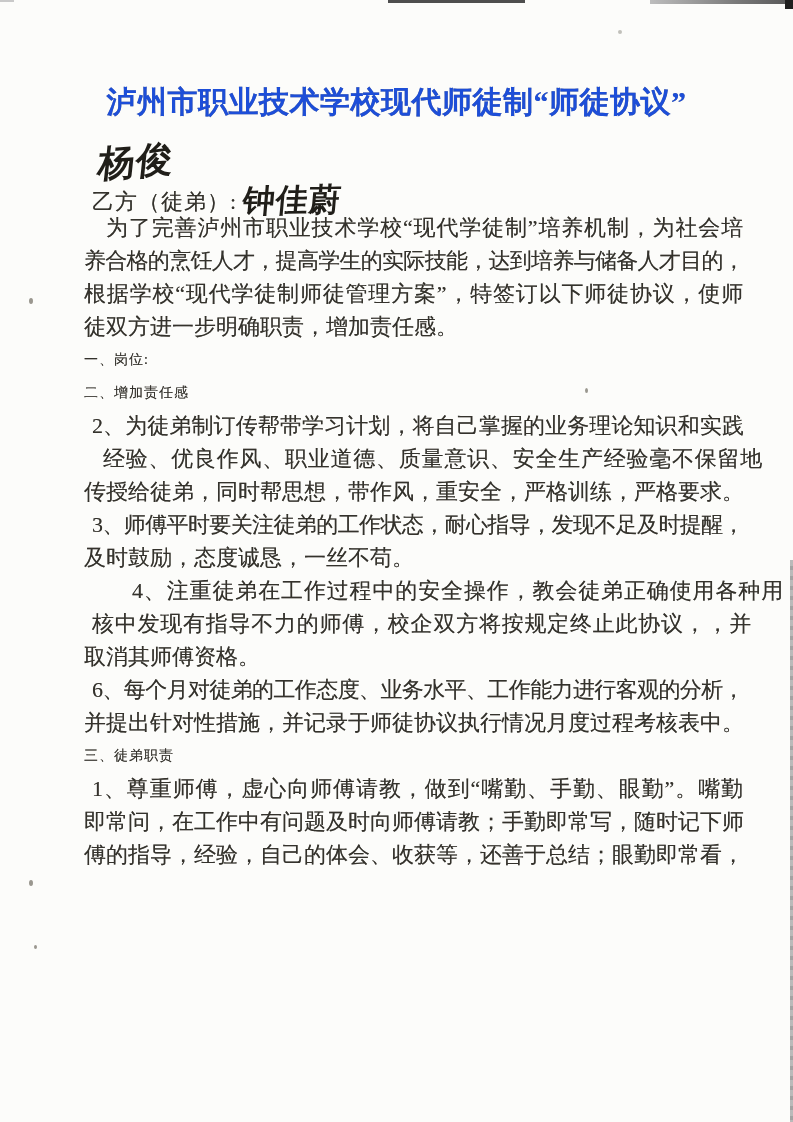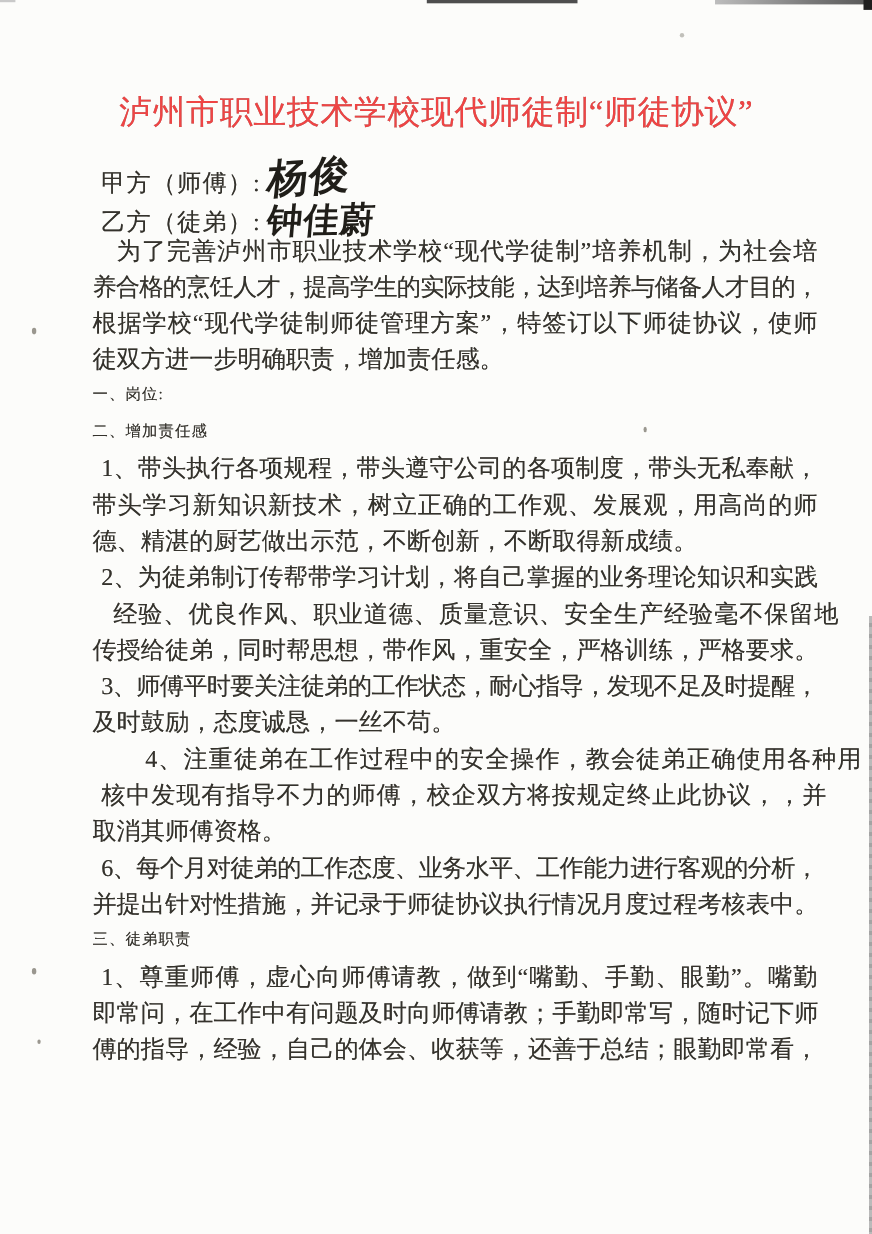--- a/index.html
+++ b/index.html
@@ -16,23 +16,23 @@
   
   .page { text-shadow: 0 0 0.5px rgba(52,50,44,0.55); }
 
   .title {
     position: absolute;
     top: 82px; left: 0;
     width: 100%;
     margin: 0;
     text-align: center;
     font-size: 30px;
-    font-weight: 400;
+    font-weight: 700;
     letter-spacing: 0.5px;
-    color: #ef4444;
+    color: #1d4ed8;
   }
 
   .parties { position: absolute; left: 92px; top: 149px; }
   .party-line { height: 35px; display: flex; align-items: center; font-size: 22px; letter-spacing: 1px; }
   .signature {
     font-family: cursive;
     display: inline-block;
     margin-left: 6px;
     color: #201e19;
     text-shadow: none;
@@ -83,45 +83,39 @@
   <div class="speck speck-1"></div>
   <div class="speck speck-2"></div>
   <div class="speck speck-3"></div>
   <div class="speck speck-4"></div>
   <div class="speck speck-5"></div>
 
   <h1 class="title">泸州市职业技术学校现代师徒制“师徒协议”</h1>
 
   <div class="parties">
     <div class="party-line">
-      <span>甲方（师傅）:</span>
       <span class="signature sig-a">杨俊</span>
     </div>
     <div class="party-line">
       <span>乙方（徒弟）:</span>
       <span class="signature sig-b">钟佳蔚</span>
     </div>
   </div>
 
   <div class="body-text">
     <div class="para intro">
         <div class="line"><span style="letter-spacing: 0.84375px;">为了完善泸州市职业技术学校“现代学徒制”培养机制，为社会培</span></div>
         <div class="line"><span style="letter-spacing: -0.709677px;">养合格的烹饪人才，提高学生的实际技能，达到培养与储备人才目的，</span></div>
         <div class="line"><span style="letter-spacing: 0.815625px;">根据学校“现代学徒制师徒管理方案”，特签订以下师徒协议，使师</span></div>
         <div class="line"><span>徒双方进一步明确职责，增加责任感。</span></div>
       </div>
 
     <div class="heading">一、岗位:</div>
 
     <div class="heading">二、增加责任感</div>
-    <div class="para item">
-        <div class="line"><span style="letter-spacing: 0.1px;">1、带头执行各项规程，带头遵守公司的各项制度，带头无私奉献，</span></div>
-        <div class="line"><span style="letter-spacing: 0.758621px;">带头学习新知识新技术，树立正确的工作观、发展观，用高尚的师</span></div>
-        <div class="line"><span>德、精湛的厨艺做出示范，不断创新，不断取得新成绩。</span></div>
-      </div>
     <div class="para item">
         <div class="line"><span style="letter-spacing: 0.1px;">2、为徒弟制订传帮带学习计划，将自己掌握的业务理论知识和实践</span></div>
         <div class="line"><span style="letter-spacing: 0.758621px; margin-left: 19px;">经验、优良作风、职业道德、质量意识、安全生产经验毫不保留地</span></div>
         <div class="line"><span>传授给徒弟，同时帮思想，带作风，重安全，严格训练，严格要求。</span></div>
       </div>
     <div class="para item">
         <div class="line"><span style="letter-spacing: -0.612903px;">3、师傅平时要关注徒弟的工作状态，耐心指导，发现不足及时提醒，</span></div>
         <div class="line"><span>及时鼓励，态度诚恳，一丝不苟。</span></div>
       </div>
     <div class="para item">

